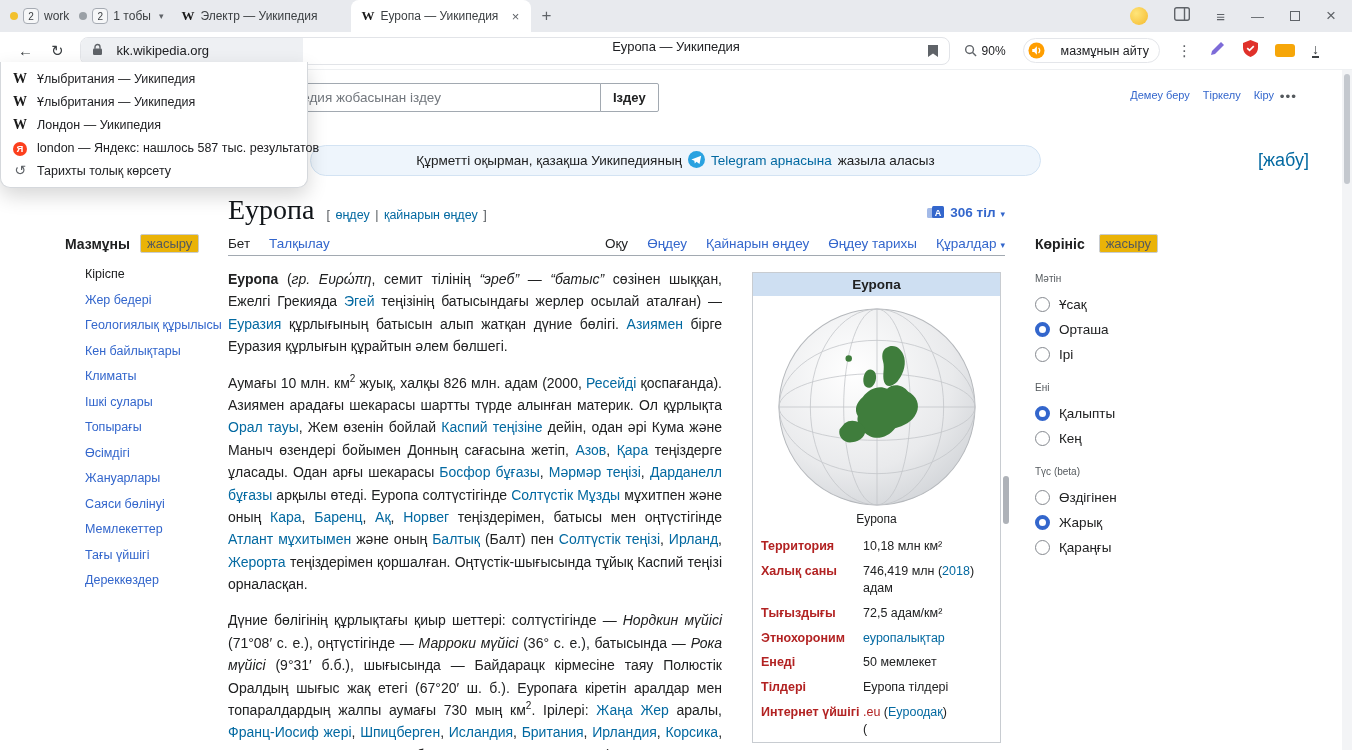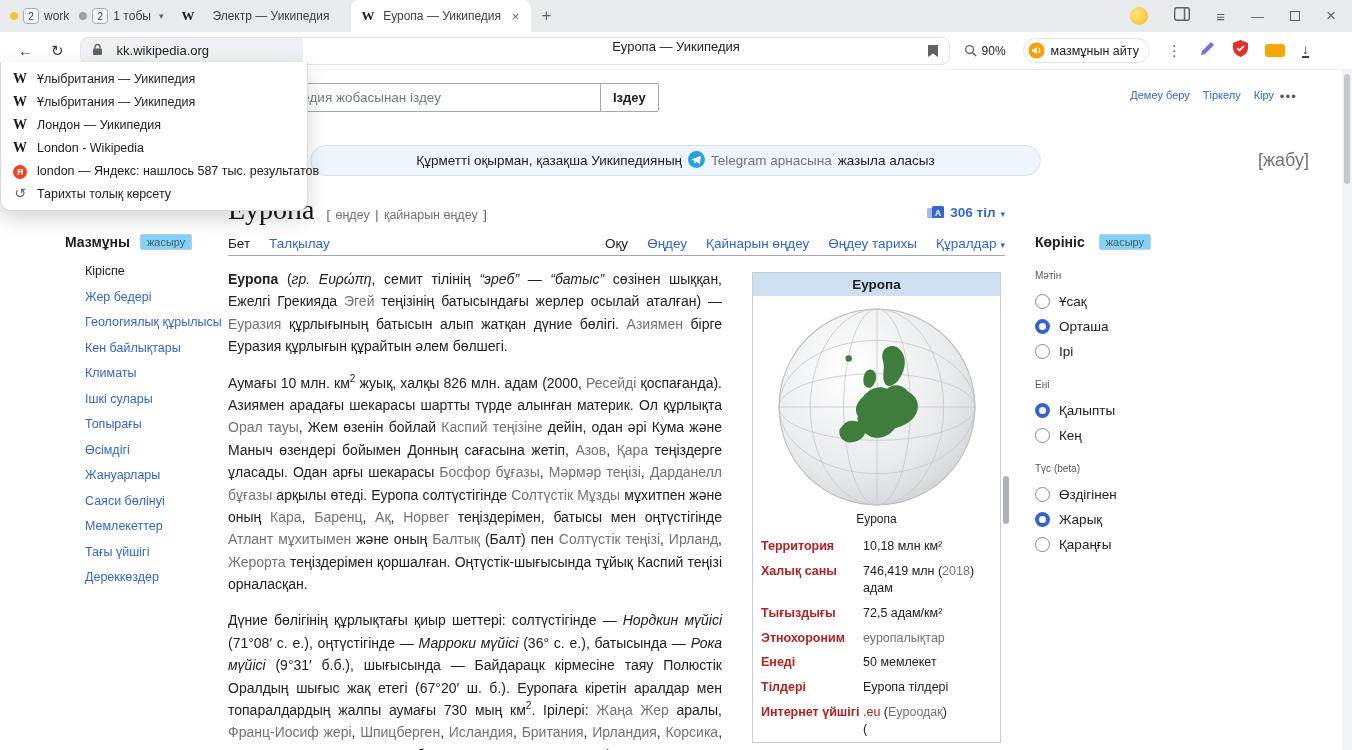--- a/index.html
+++ b/index.html
@@ -1,58 +1,58 @@
 <!DOCTYPE html>
 <html><head>
 <meta charset="utf-8">
 <style>
   *{margin:0;padding:0;box-sizing:border-box;}
   html,body{background:#fff;}
   body{font-family:"Liberation Sans","DejaVu Sans",sans-serif;}
   .screen{position:relative;width:1352px;height:750px;background:#fff;overflow:hidden;}
   a{text-decoration:none;cursor:pointer;}
-  .wlink{color:#737373;}
+  .wlink{color:#0369a1;}
   .glink{color:#008000;}
   .rtext{color:#b22222;}
   i{font-style:italic;}
   sup{font-size:10px;line-height:0;}
 
   
   .tabstrip{position:absolute;top:0;left:0;width:100%;height:32px;background:#e8eaee;display:flex;align-items:center;}
   .group-chip{display:flex;align-items:center;gap:5px;margin-left:10px;cursor:pointer;}
   .gdot{width:8px;height:8px;border-radius:50%;}
   .dot-yellow{background:#f2c12e;}
   .dot-gray{background:#9aa0a6;}
   .gcount{min-width:16px;height:16px;border:1px solid #a6abb3;border-radius:4px;font-size:10px;display:flex;align-items:center;justify-content:center;color:#3c4043;background:#f6f7f8;padding:0 2px;}
   .glabel{font-size:12px;color:#3c4043;white-space:nowrap;}
   .chev{font-size:9px;color:#5f6368;margin:0 8px 0 8px;}
   .btab{display:flex;align-items:center;gap:6px;height:32px;padding:0 10px;width:180px;font-size:12px;color:#3c4043;cursor:pointer;}
   .btab.active{background:#fff;border-radius:8px 8px 0 0;}
   .favicon-w::before{content:"W";font-family:"Liberation Serif","DejaVu Serif",serif;font-weight:bold;font-size:13px;color:#1a1a1a;}
-  .btab-title{white-space:nowrap;overflow:hidden;text-overflow:ellipsis;flex:1;text-align:center;}
+  .btab-title{white-space:nowrap;overflow:hidden;text-overflow:ellipsis;flex:1;}
   .btab-close{color:#5f6368;font-size:13px;padding:0 2px;}
   .newtab{font-size:17px;color:#5f6368;margin-left:10px;cursor:pointer;}
   .strip-right{margin-left:auto;display:flex;align-items:center;gap:26px;padding-right:16px;}
   .alice{width:18px;height:18px;border-radius:50%;background:radial-gradient(circle at 35% 35%,#ffe57a,#f4b92c);display:inline-block;}
   .menu-glyph{font-size:15px;color:#5f6368;}
   .winctl{font-size:13px;color:#5f6368;}
   .maxbox{width:10px;height:10px;border:1.5px solid #5f6368;display:inline-block;}
   .closex{font-size:17px;color:#5f6368;}
 
   
   .addressbar{position:absolute;top:32px;left:0;width:100%;height:38px;background:#fff;border-bottom:1px solid #eef0f2;display:flex;align-items:center;}
   .nav-icon{font-size:15px;color:#3c4043;margin-left:18px;cursor:pointer;}
   .smartline{position:relative;height:28px;width:870px;margin-left:16px;border:1px solid #e2e4e8;border-radius:8px;display:flex;align-items:center;background:#fff;}
   .url-pill{display:flex;align-items:center;gap:14px;background:#eef0f3;height:100%;border-radius:7px 0 0 7px;padding:0 11px;width:222px;}
   .url-text{font-size:13px;color:#202124;}
   .ab-title{position:absolute;top:39px;left:300px;right:300px;text-align:center;font-size:13px;color:#202124;pointer-events:none;z-index:5;}
   .bookmark{position:absolute;right:10px;top:6px;}
   .ab-right{display:flex;align-items:center;margin-left:14px;gap:17px;}
   .zoom{display:flex;align-items:center;gap:5px;font-size:12px;color:#202124;}
-  .readaloud{display:flex;align-items:center;gap:6px;border:1px solid #e4e6ea;border-radius:14px;padding:3px 10px 3px 4px;font-size:12.5px;color:#202124;cursor:pointer;}
+  .readaloud{display:flex;align-items:center;gap:16px;border:1px solid #e4e6ea;border-radius:14px;padding:3px 10px 3px 4px;font-size:12.5px;color:#202124;cursor:pointer;}
   .kebab{font-size:15px;color:#5f6368;}
   .energy{width:20px;height:13px;background:#f6a609;border-radius:3px;display:inline-block;}
   .dl{font-size:14px;color:#3c4043;border-bottom:2px solid #3c4043;line-height:13px;display:inline-block;}
 
   
   .dropdown{position:absolute;top:62px;left:0;width:308px;background:#fff;border:1px solid #d5d8dc;border-top:none;border-radius:0 0 10px 10px;box-shadow:0 8px 20px rgba(0,0,0,.16);padding:5px 0;z-index:60;}
   .sug{display:flex;align-items:center;gap:9px;height:23px;padding:0 11px;font-size:12.5px;color:#202124;white-space:nowrap;cursor:pointer;}
   .sug-icon{width:16px;flex:none;text-align:center;line-height:16px;}
   .sug-icon[data-icon="wikipedia"]::before{content:"W";font-family:"Liberation Serif","DejaVu Serif",serif;font-weight:bold;font-size:14px;color:#1a1a1a;}
   .sug-icon[data-icon="yandex"]::before{content:"Я";display:inline-block;width:14px;height:14px;border-radius:50%;background:#fc3f1d;color:#fff;font-size:9.5px;line-height:14.5px;font-weight:bold;text-align:center;}
@@ -74,21 +74,21 @@
   .edit-links .gray{color:#54595d;margin:0 2px;}
   .lang-btn{position:absolute;right:347px;top:135px;display:flex;align-items:center;gap:5px;color:#3366cc;font-size:13.5px;font-weight:600;cursor:pointer;}
   .langchev::before{content:"▾";font-size:9px;}
   .ptabs{position:absolute;left:228px;top:162px;width:777px;height:24px;border-bottom:1px solid #a2a9b1;display:flex;justify-content:space-between;font-size:13.5px;}
   .ptabs-left,.ptabs-right{display:flex;gap:19px;}
   .ptab{color:#3366cc;display:flex;align-items:center;gap:4px;white-space:nowrap;}
   .ptab.cur{color:#202122;}
   .tabchev{display:none;}
   .tabchev.show{display:inline;}
   .tabchev.show::before{content:"▾";font-size:9px;}
-  .chip{font-size:11px;color:#54595d;border:1px solid #c8ccd1;border-radius:2px;padding:1px 6px;background:#7dd3fc;cursor:pointer;white-space:nowrap;}
+  .chip{font-size:13px;color:#54595d;border:1px solid #c8ccd1;border-radius:2px;padding:1px 6px;background:#eab308;cursor:pointer;white-space:nowrap;}
 
   .toc{position:absolute;left:65px;top:164px;width:158px;}
   .toc-head{display:flex;align-items:center;gap:10px;}
   .toc-title{font-weight:bold;font-size:14px;color:#202122;}
   .toc ul{list-style:none;margin-top:8px;padding-left:20px;}
   .toc li{line-height:23.5px;white-space:nowrap;}
   .toc-link{color:#3366cc;font-size:12.5px;}
   .toc-link.cur{color:#202122;}
 
   .article{position:absolute;left:228px;top:198px;width:494px;color:#202122;}
@@ -465,24 +465,20 @@
       <div class="sug">
         <span class="sug-icon" data-icon="wikipedia"></span>
         <span class="sug-text">Ұлыбритания — Уикипедия</span>
       </div>
 
       <div class="sug">
         <span class="sug-icon" data-icon="wikipedia"></span>
         <span class="sug-text">Лондон — Уикипедия</span>
       </div>
 
-      <div class="sug">
-        <span class="sug-icon" data-icon="wikipedia"></span>
-        <span class="sug-text">London - Wikipedia</span>
-      </div>
 
       <div class="sug">
         <span class="sug-icon" data-icon="yandex"></span>
         <span class="sug-text">london — Яндекс: нашлось 587 тыс. результатов</span>
       </div>
 
       <div class="sug">
         <span class="sug-icon" data-icon="history"></span>
         <span class="sug-text">Тарихты толық көрсету</span>
       </div>

